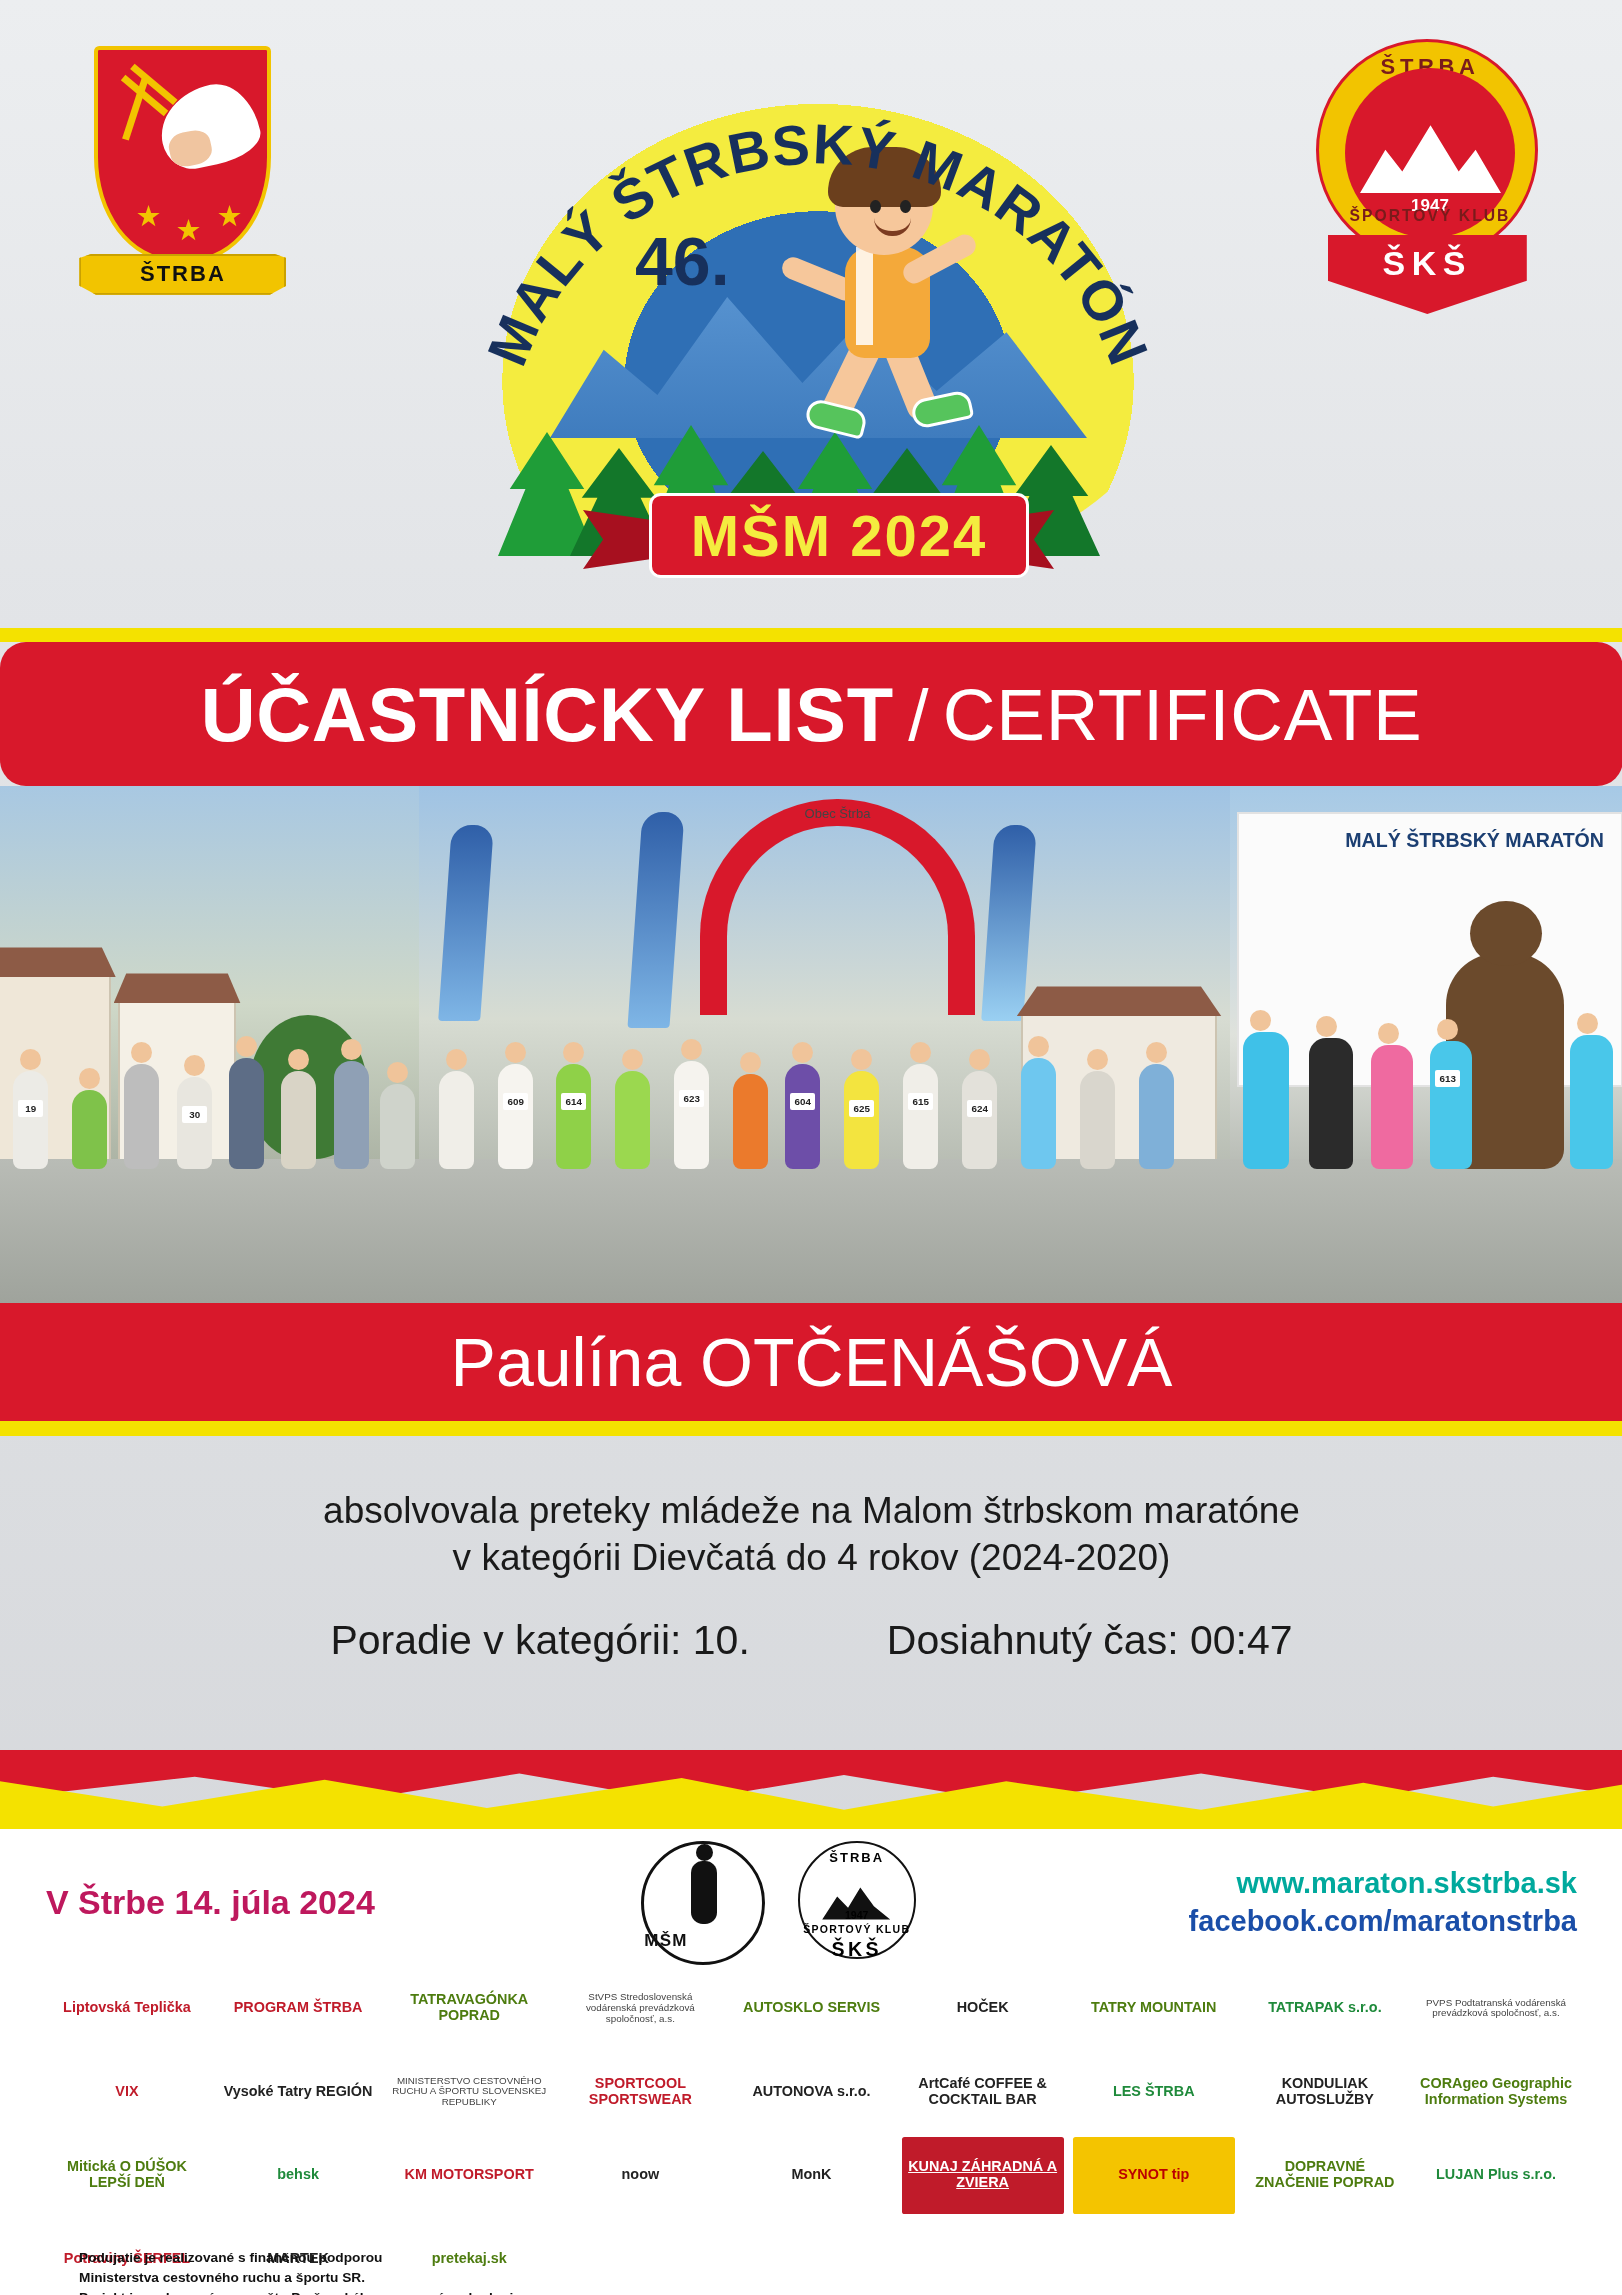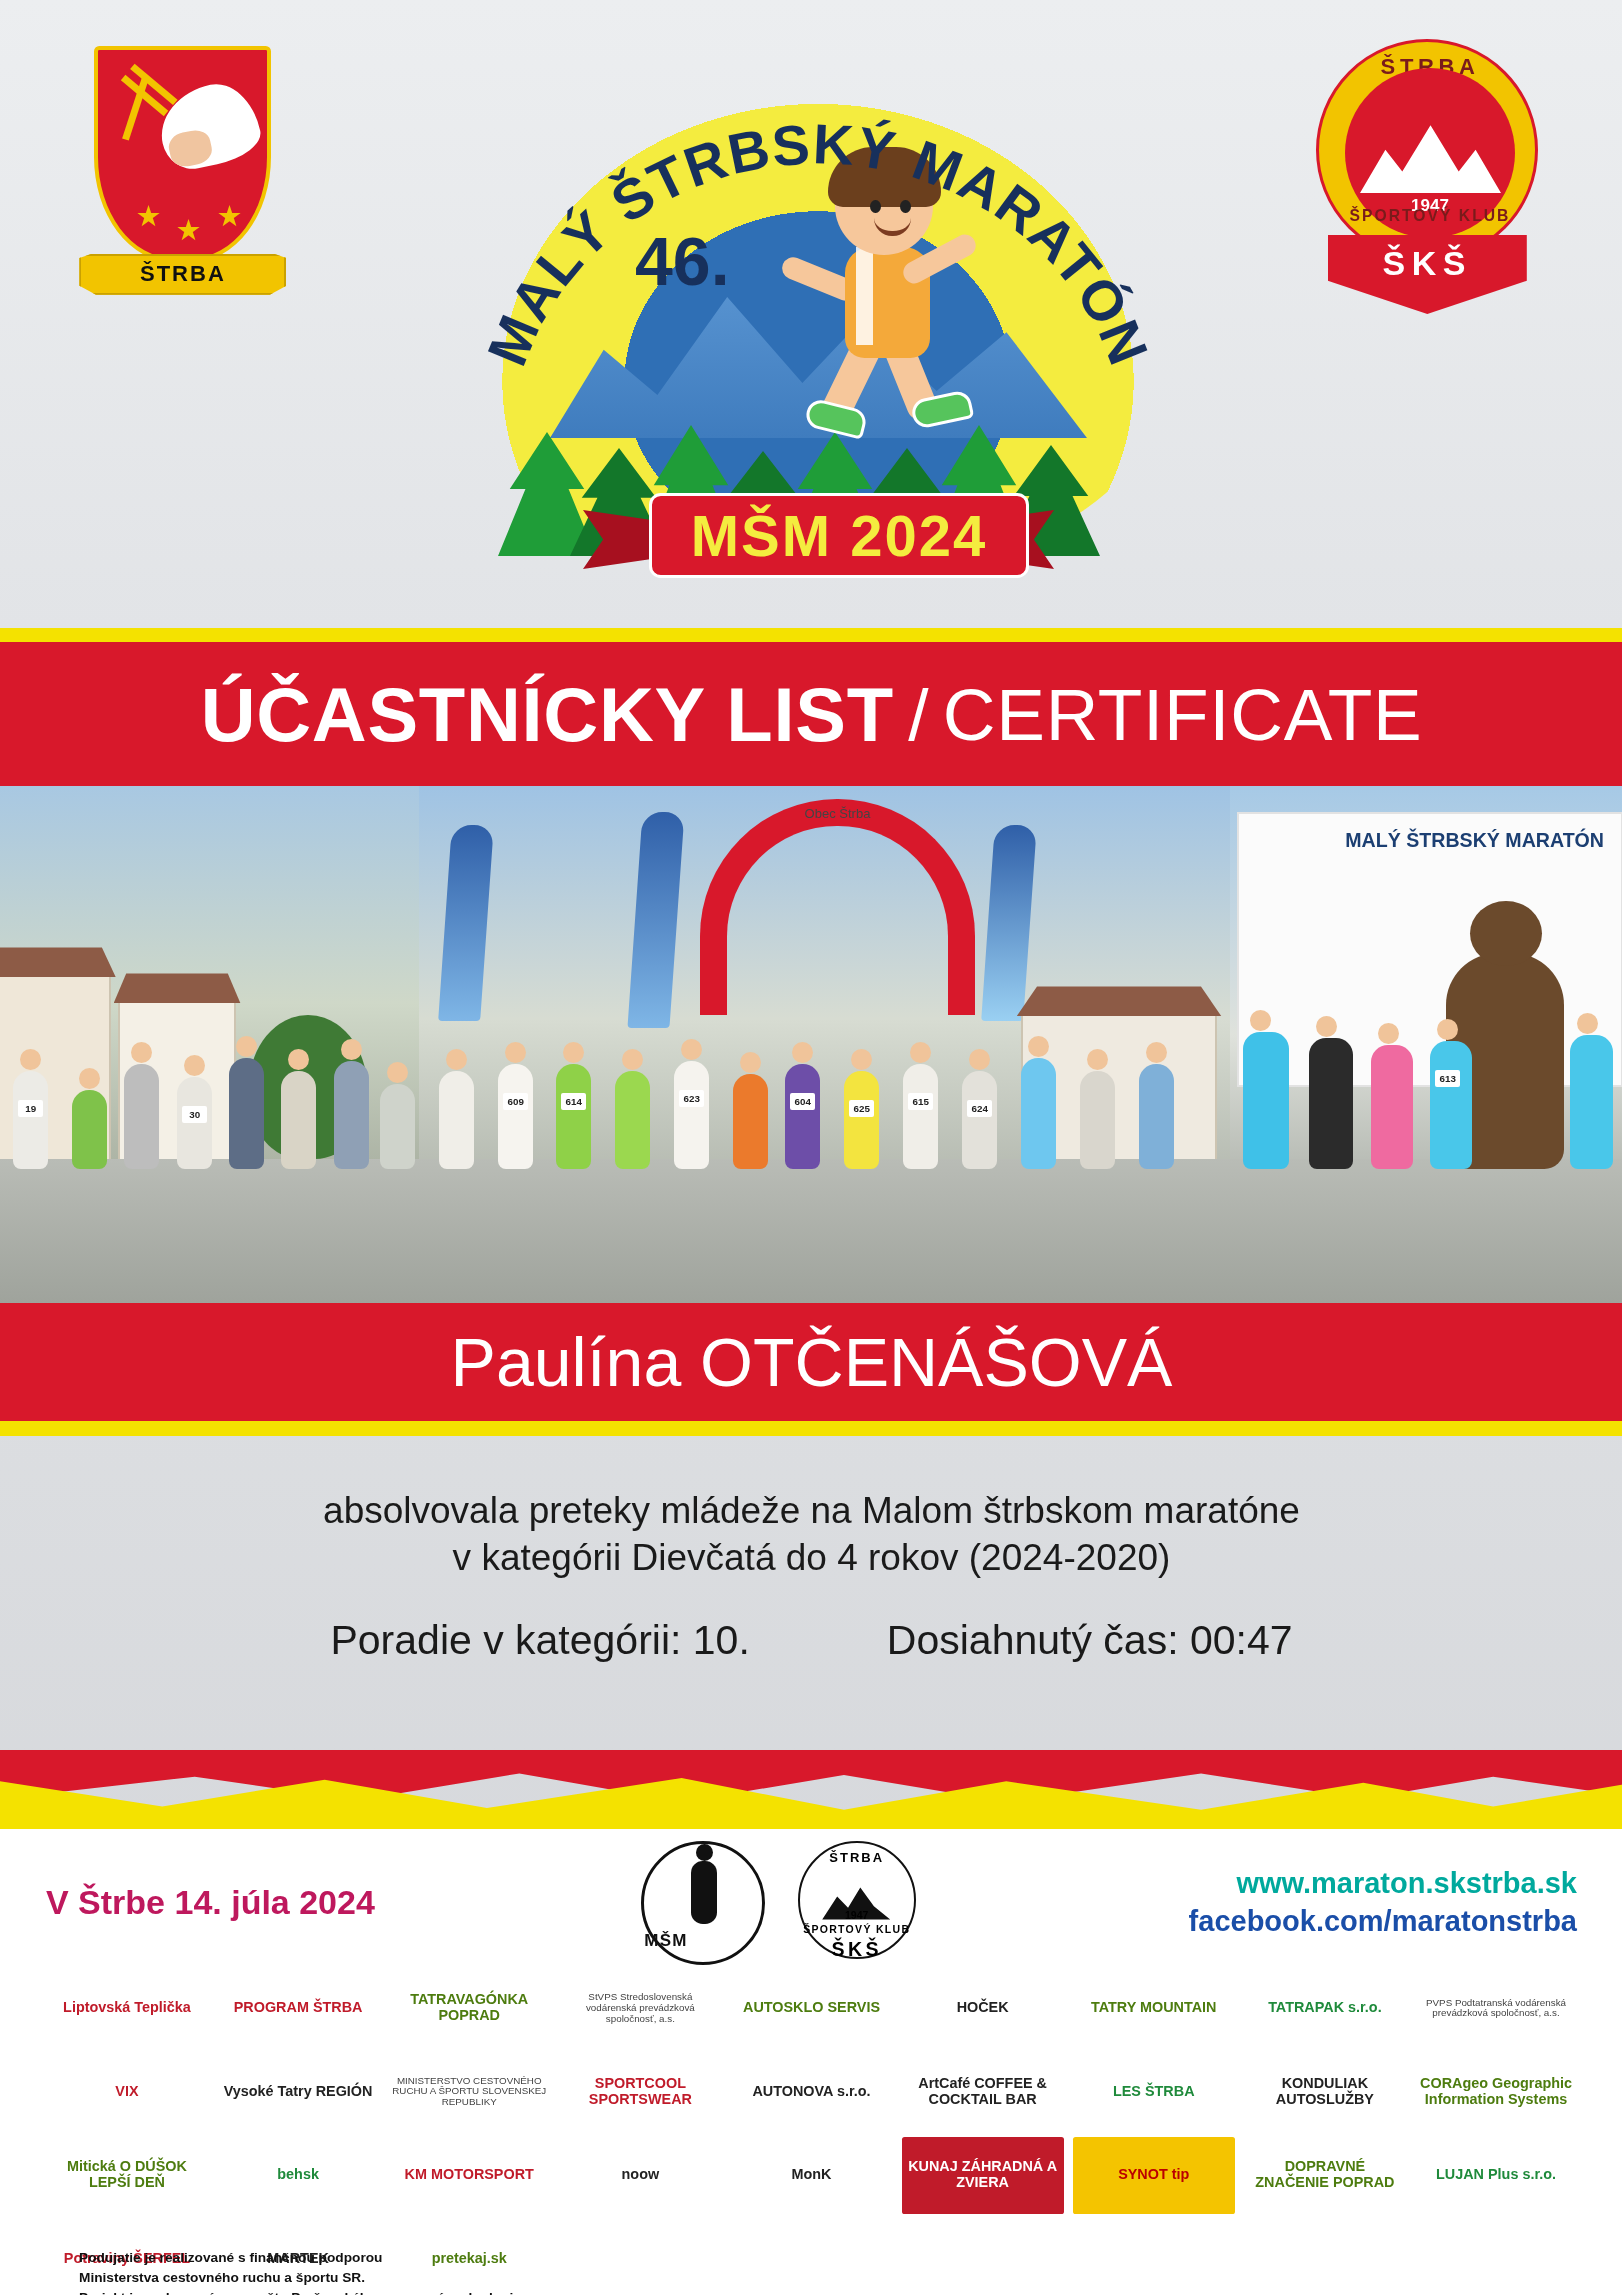--- a/index.html
+++ b/index.html
@@ -234,21 +234,21 @@
   }
   .logo-banner .btail.left { left: 0; clip-path: polygon(0 0, 100% 18%, 100% 82%, 0 100%, 28% 50%); }
   .logo-banner .btail.right { right: 0; clip-path: polygon(100% 0, 0 18%, 0 82%, 100% 100%, 72% 50%); }
 
   
   .yellow-rule { height: 14.4px; background: #f4e200; }
   .title-band {
     position: relative;
     height: 144px;
     background: #d8182b;
-    display: flex; align-items: center; justify-content: center;
+    display: flex; align-items: center; justify-content: center; border-radius: 26px;
   }
   .title-band .t1 { font-size: 76px; font-weight: bold; color: #fff; letter-spacing: 0.7px; }
   .title-band .t2 { font-size: 73px; font-weight: normal; color: #fff; letter-spacing: 0.7px; }
   .title-band .sep { font-size: 73px; color: #fff; padding: 0 14.4px; font-weight: 300;}
 
   
   .photos {
     position: relative;
     height: 517px;
     display: flex;
@@ -418,21 +418,21 @@
     color: #333;
     border-radius: 2.6px;
     padding: 2.6px;
     line-height: 1.1;
     overflow: hidden;
   }
   .sp.c-red { color: #c01b2a; }
   .sp.c-blue { color: #4d7c0f; }
   .sp.c-green { color: #1f8a3b; }
   .sp.c-dark { color: #222; }
-  .sp.box-red { background: #c01b2a; color: #fff; }
+  .sp.box-red { background: #c01b2a; color: #fff; text-decoration: underline; }
   .sp.box-yellow { background: #f4c400; color: #b00; }
   .sp.small { font-size: 9.8px; font-weight: normal; color: #444; }
 
   .funding-note {
     position: absolute;
     left: 79px; bottom: 17px;
     font-size: 13.7px; line-height: 1.45; color: #111; font-weight: bold;
   }
 </style>
 </head>

